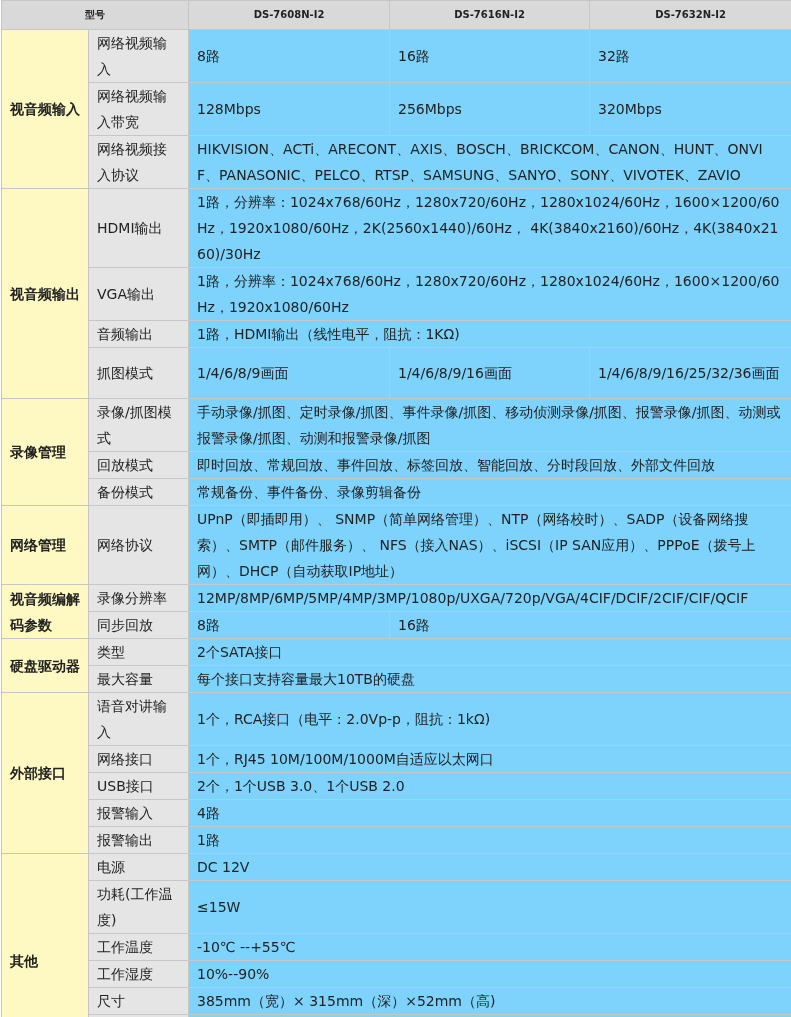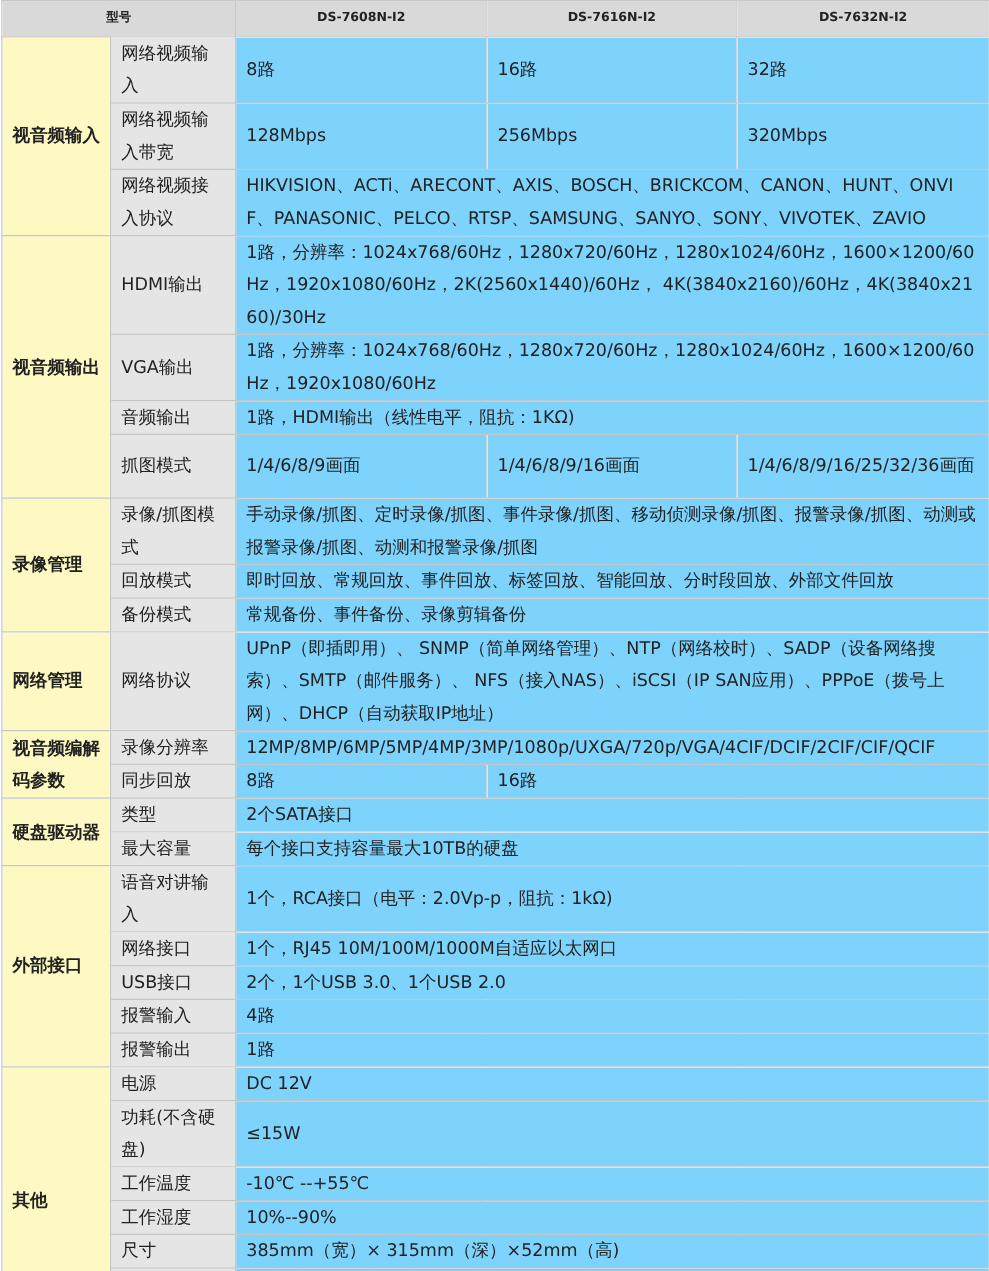--- a/index.html
+++ b/index.html
@@ -138,21 +138,21 @@
       <tr style="height: 27px;">
         <td class="sub">报警输出</td>
         <td class="val" colspan="3">1路</td>
       </tr>
       <tr style="height: 26px;">
         <td class="cat" rowspan="6">其他</td>
         <td class="sub">电源</td>
         <td class="val" colspan="3">DC 12V</td>
       </tr>
       <tr style="height: 52px;">
-        <td class="sub">功耗(不含硬盘)</td>
+        <td class="sub">功耗(工作温度)</td>
         <td class="val" colspan="3">≤15W</td>
       </tr>
       <tr style="height: 26px;">
         <td class="sub">工作温度</td>
         <td class="val" colspan="3">-10℃ --+55℃</td>
       </tr>
       <tr style="height: 27px;">
         <td class="sub">工作湿度</td>
         <td class="val" colspan="3">10%--90%</td>
       </tr>

